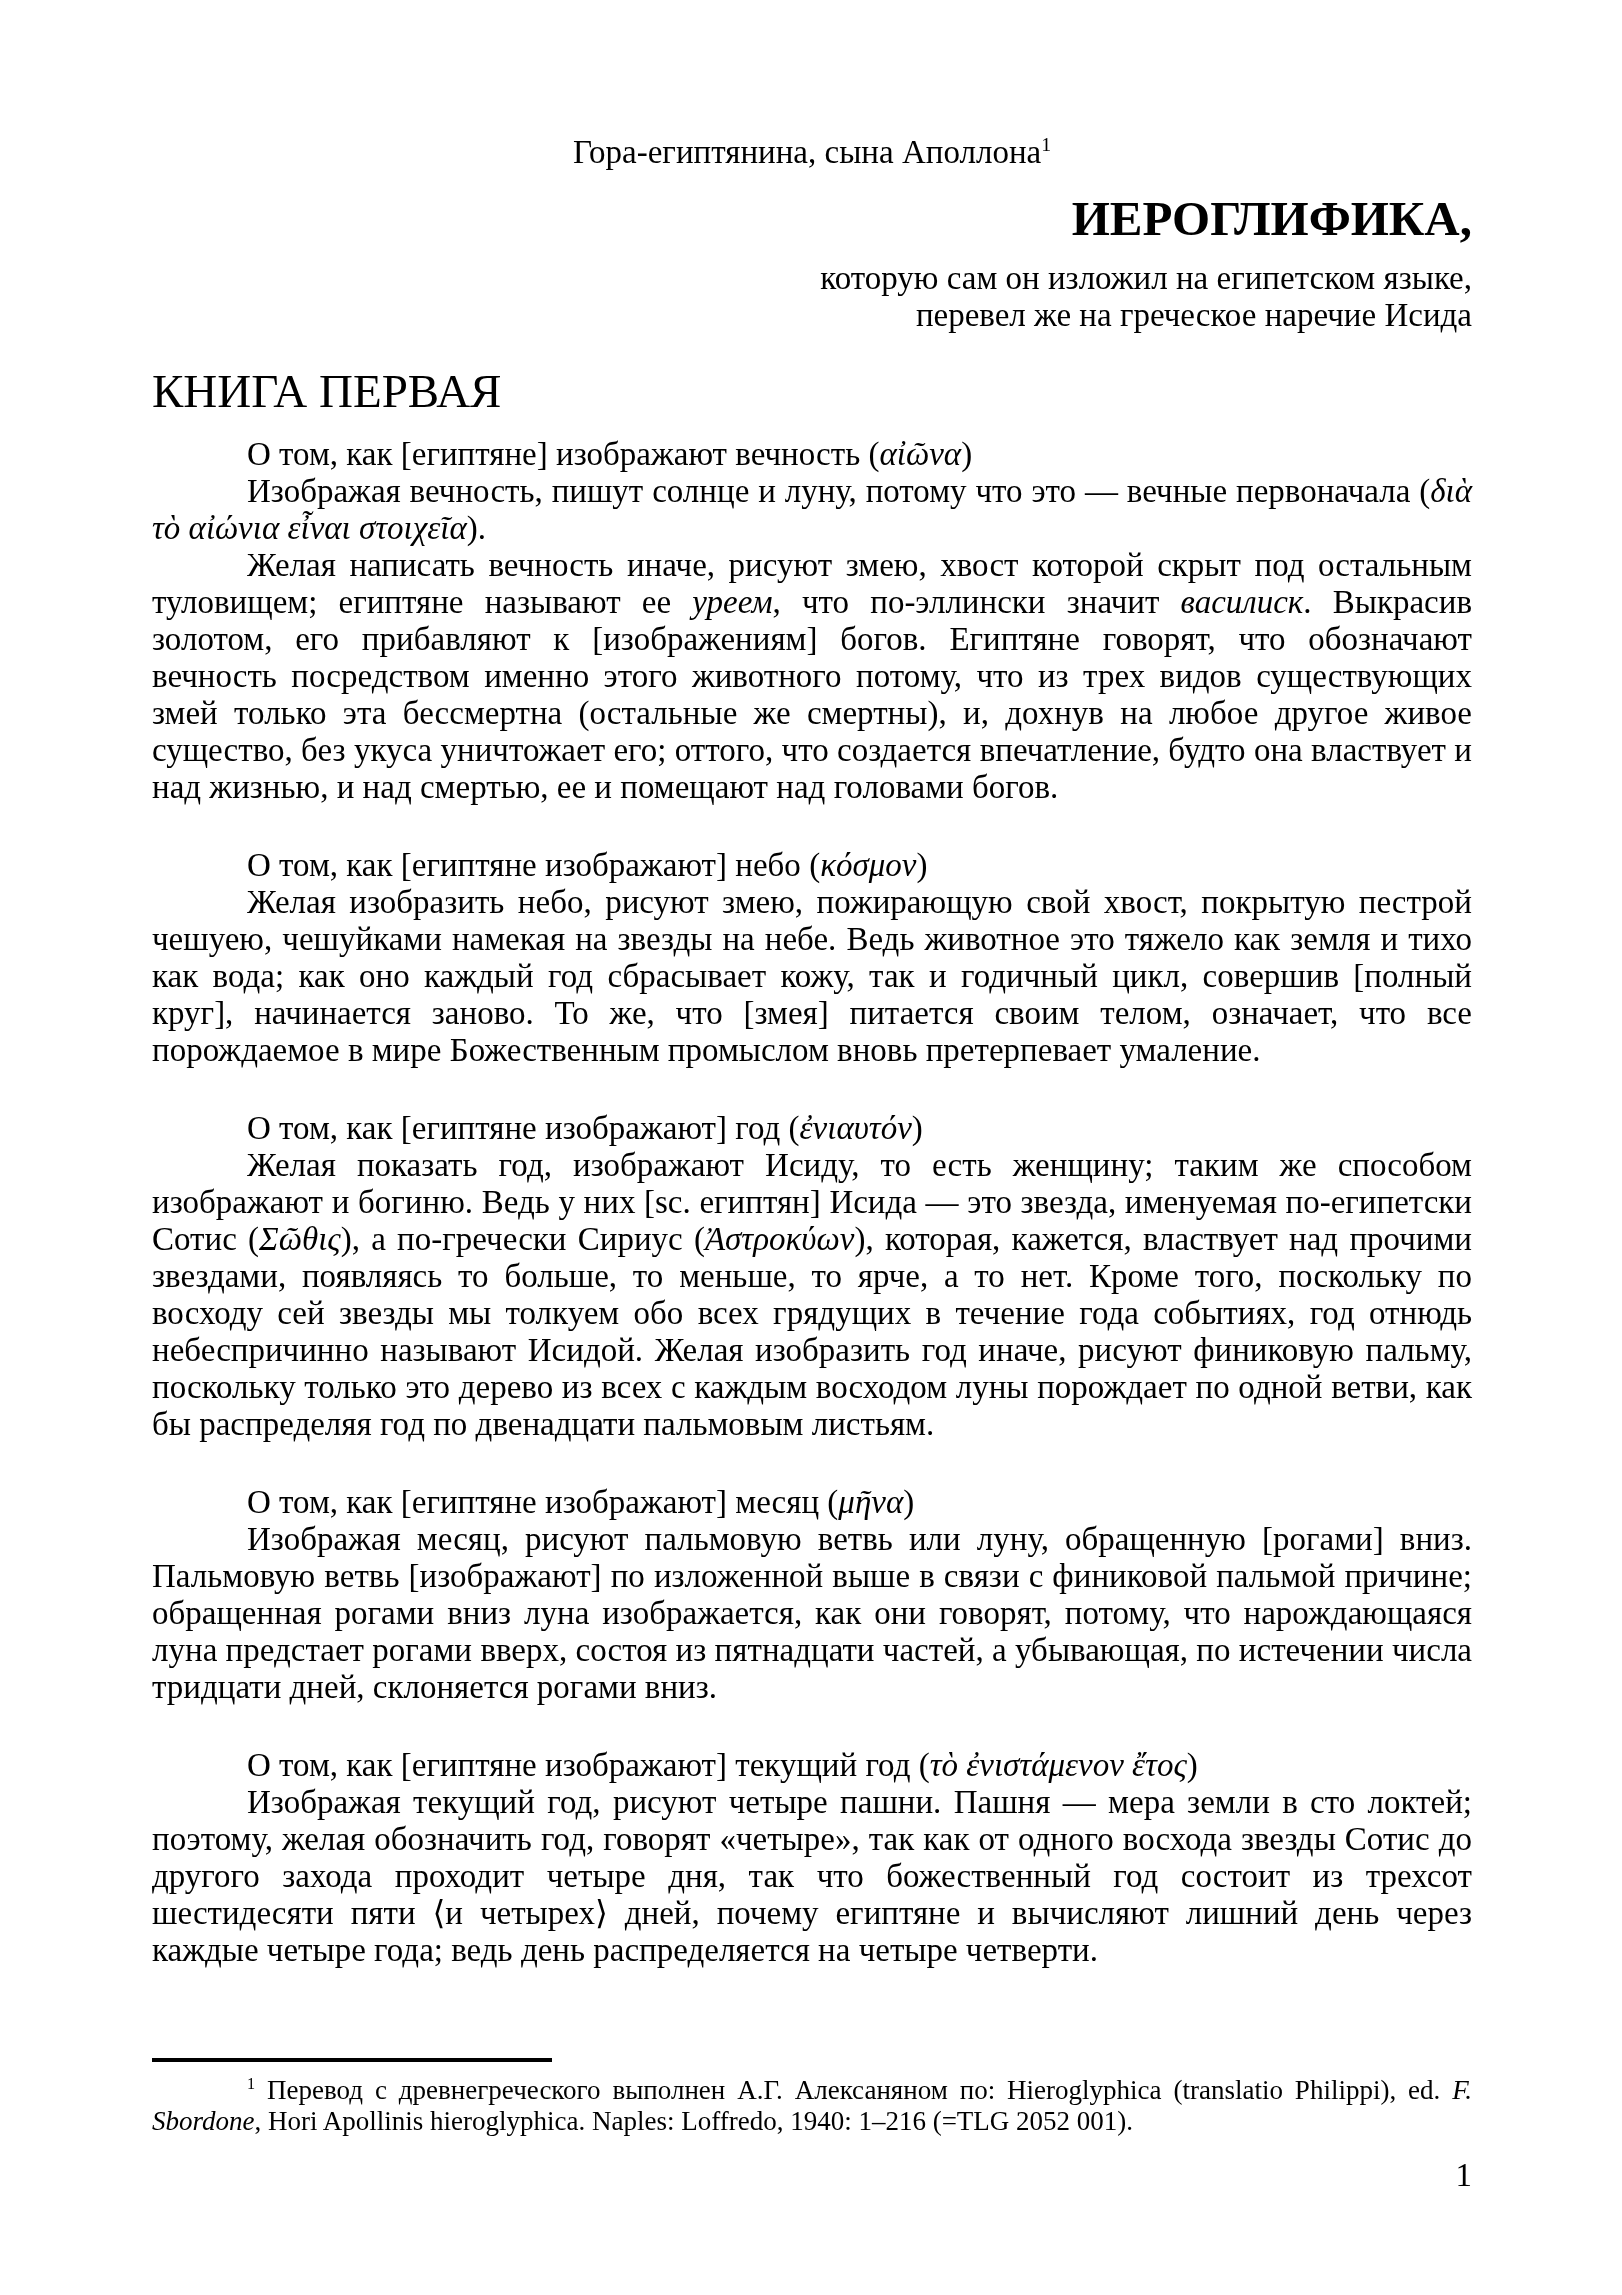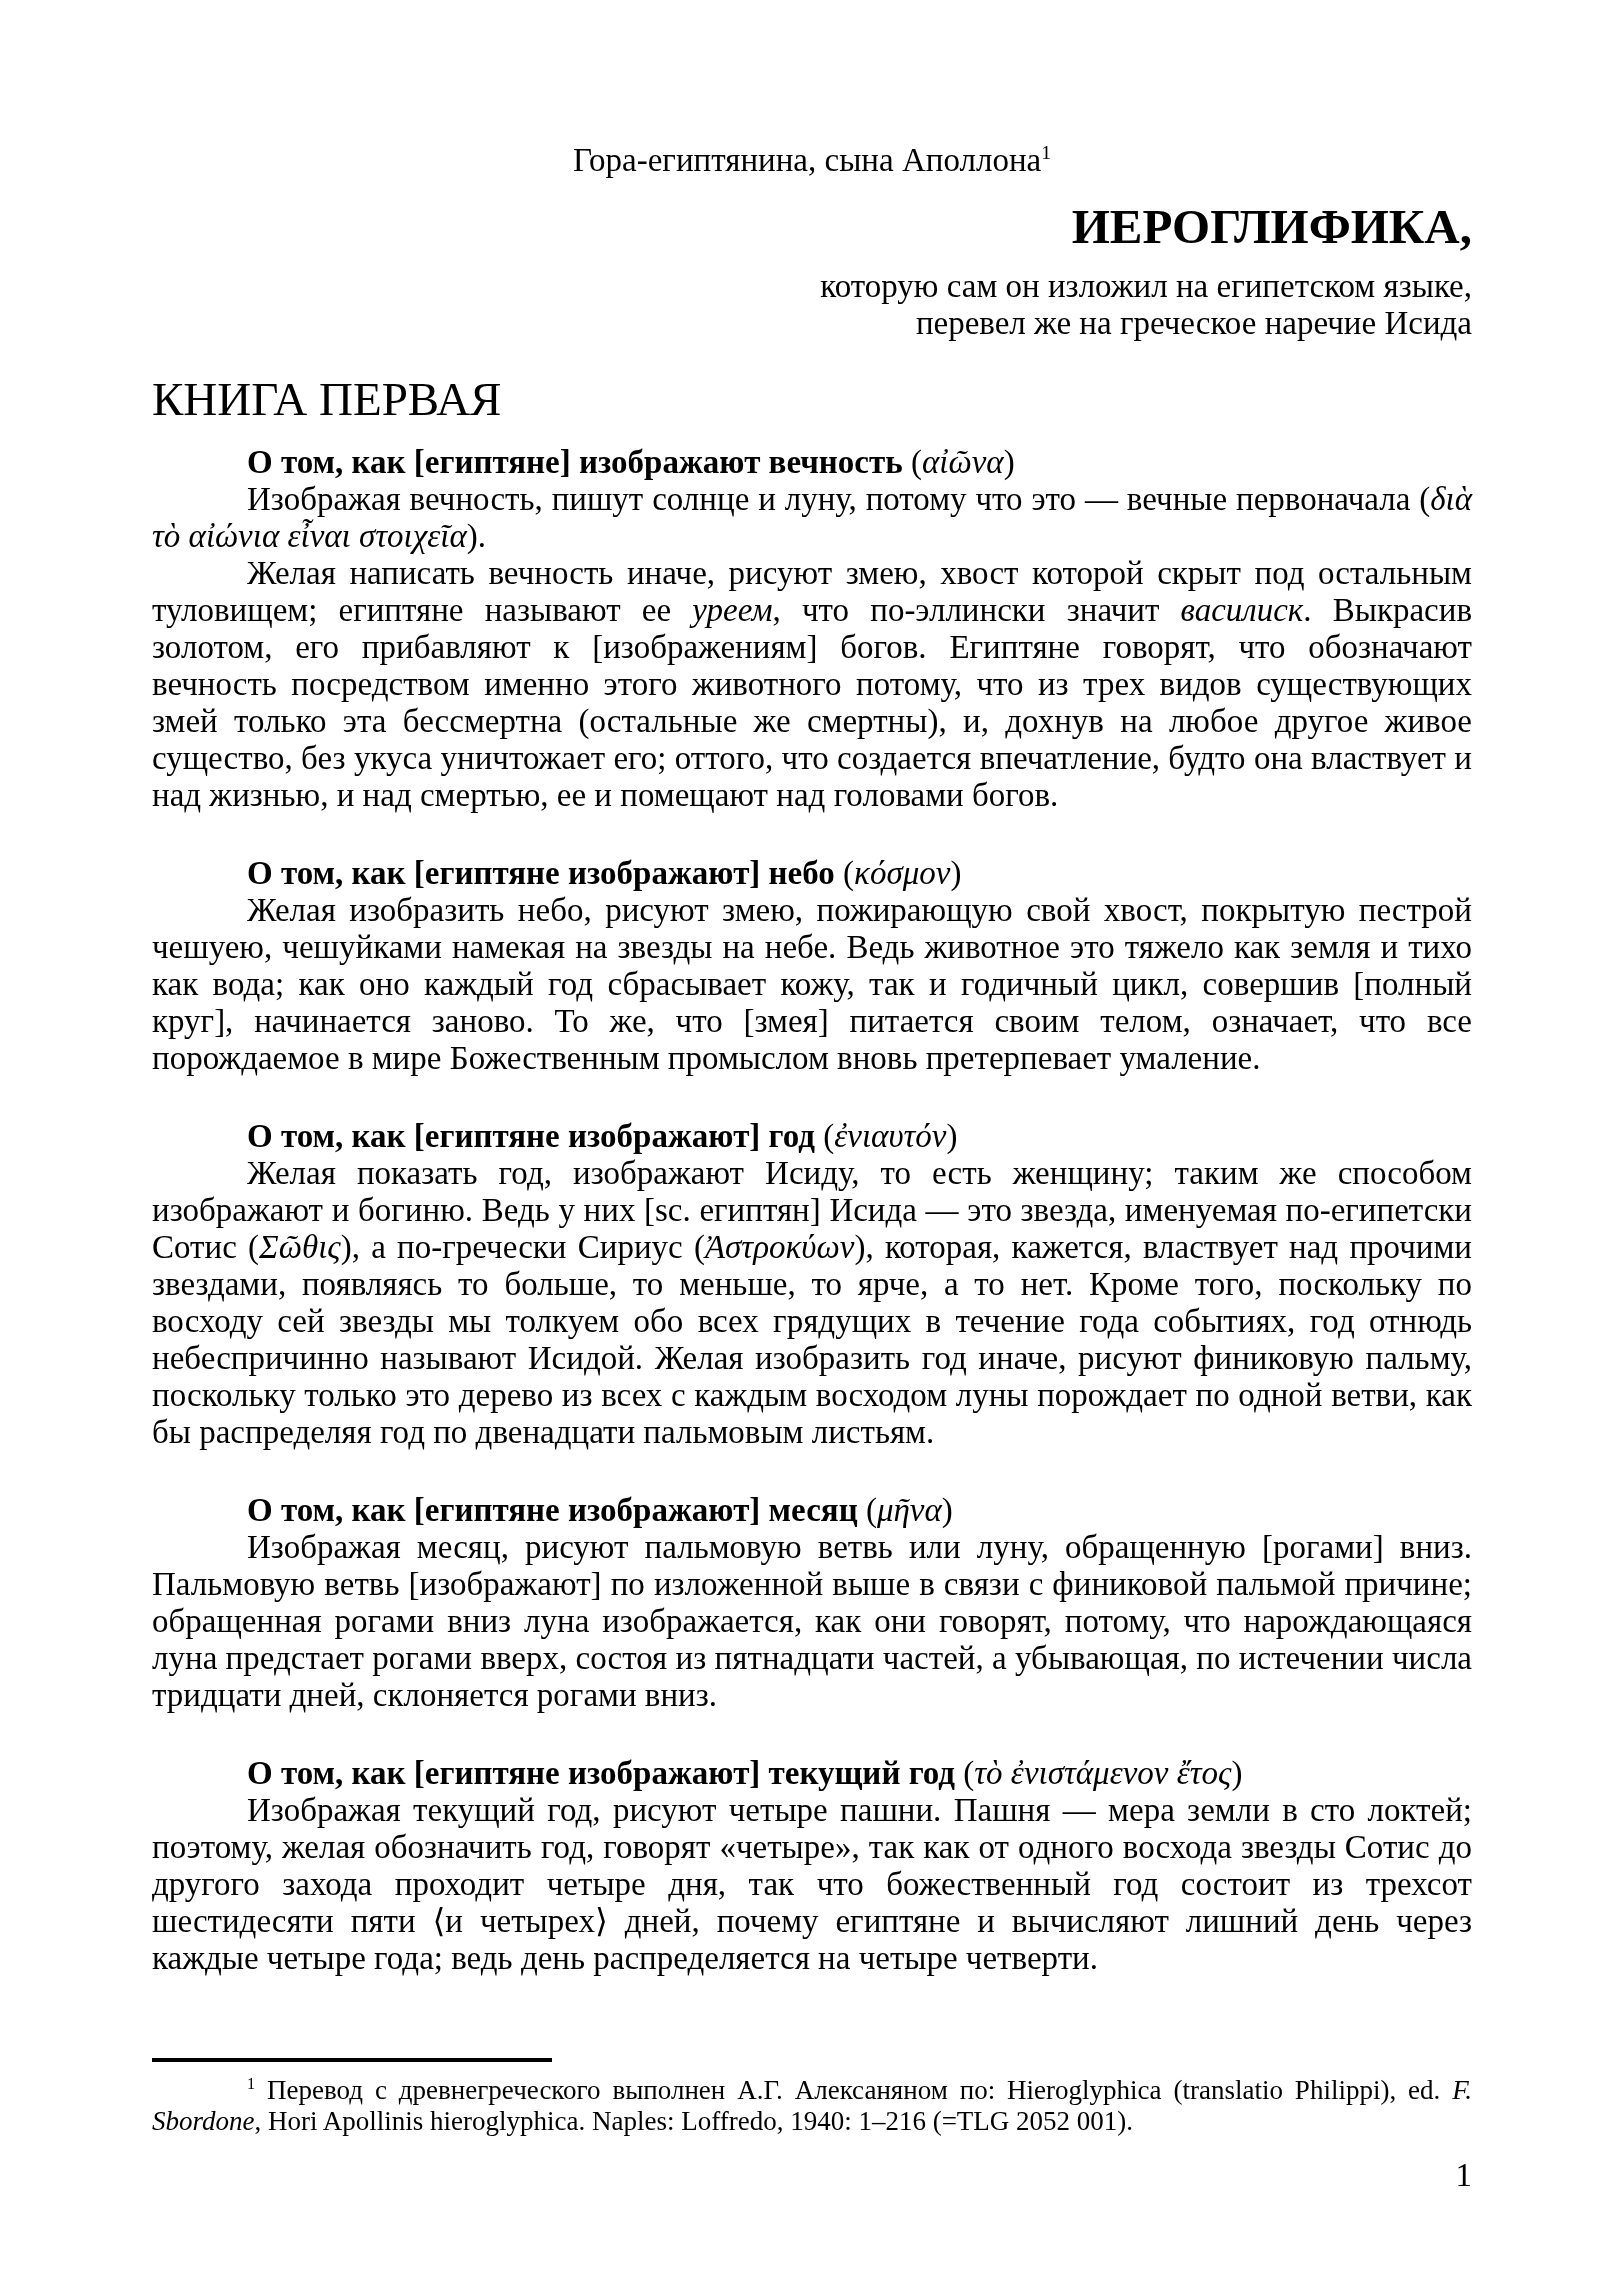--- a/index.html
+++ b/index.html
@@ -19,21 +19,21 @@
   .content {
     position: absolute;
     left: 152px;
     top: 134px;
     width: 1320px;
   }
   .byline {
     font-size: 33px;
     line-height: 37px;
     text-align: center;
-    margin: 8px;
+    margin: 0;
   }
   .title {
     font-size: 49px;
     line-height: 56px;
     font-weight: bold;
     text-align: right;
     margin: 19.6px 0 0 0;
   }
   .subtitle {
     font-size: 33px;
@@ -85,21 +85,21 @@
   .page-number {
     position: absolute;
     left: 152px;
     top: 2157px;
     width: 1320px;
     text-align: right;
     font-size: 33px;
     line-height: 37px;
   }
   .it { font-style: italic; }
-  .bd { font-weight: bold; }
+  .bd { font-weight: normal; }
   sup {
     font-size: 60%;
     line-height: 0;
     vertical-align: super;
   }
 </style>
 </head>
 <body>
 
 <div class="page">

